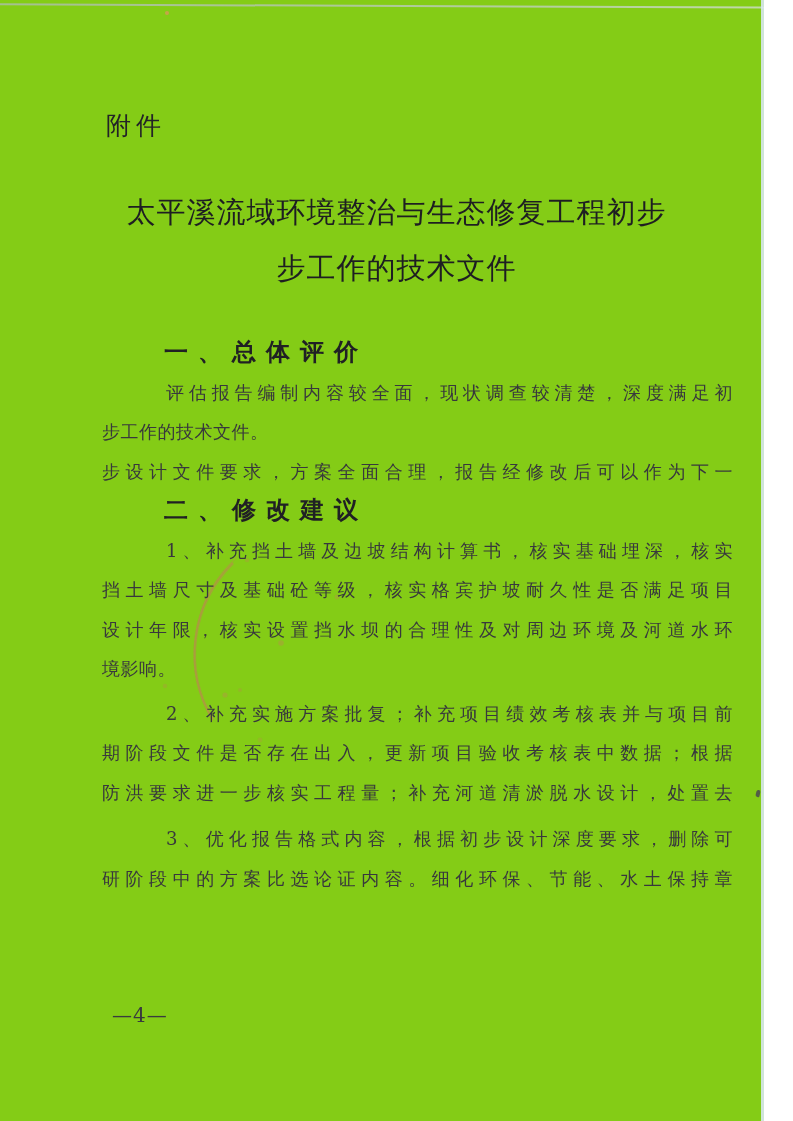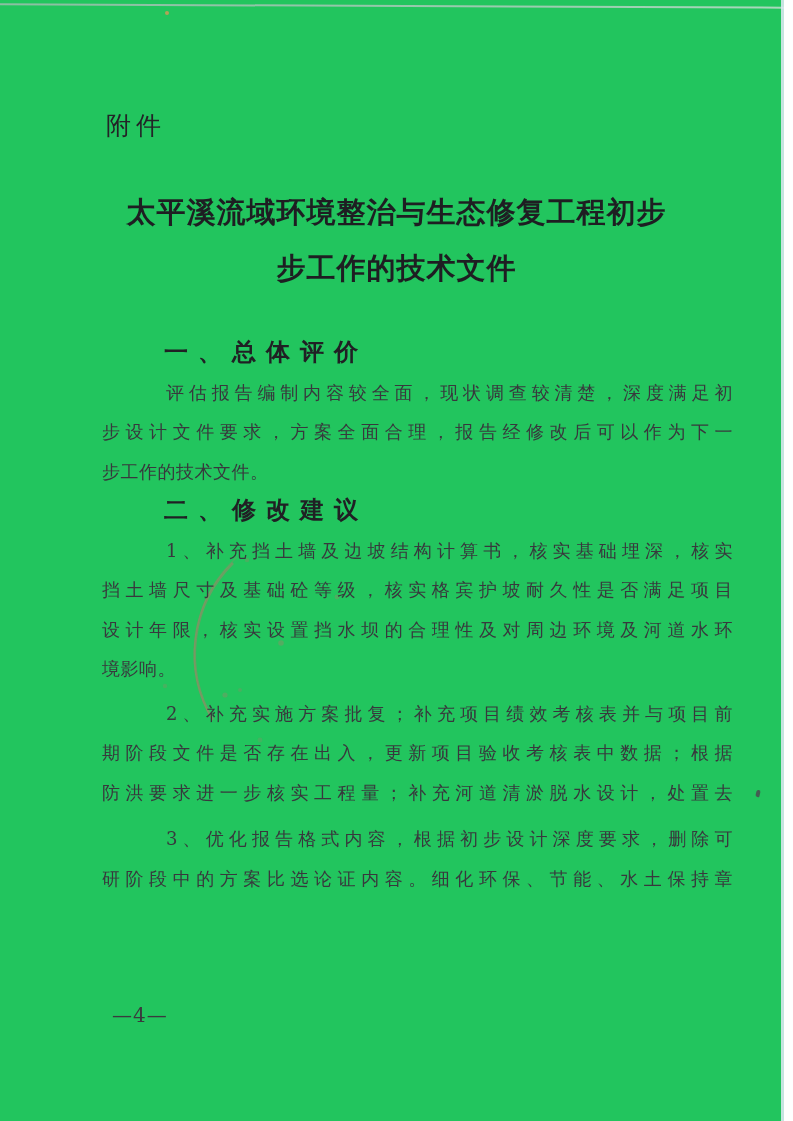--- a/index.html
+++ b/index.html
@@ -4,25 +4,24 @@
 <style>
   html, body {
     margin: 0;
     padding: 0;
     background: #ffffff;
   }
   .page {
     position: relative;
     width: 764px;
     height: 1121px;
-    background: #22c55e;
+    background: #84cc16;
     overflow: hidden;
     font-family: "DejaVu Serif", "Liberation Serif", serif;
     color: #2e2e33;
-    padding-left: 20px;
   }
   
   .scan-line-top {
     position: absolute;
     left: -6px;
     top: 5px;
     width: 810px;
     height: 2px;
     background: linear-gradient(90deg, #aebcb8 0%, #b9c6c2 40%, #c7d2ce 75%, #d8e0dd 100%);
     opacity: 0.75;
@@ -69,21 +68,21 @@
     letter-spacing: 5px;
     color: #232327;
   }
   .title {
     position: absolute;
     left: 0;
     top: 184px;
     width: 793px;
     text-align: center;
     font-size: 29px;
-    font-weight: 700;
+    font-weight: 400;
     line-height: 56px;
     letter-spacing: 1px;
     color: #1e1e22;
   }
   .content {
     position: absolute;
     left: 102px;
     top: 333px;
     width: 631px;
   }
@@ -154,22 +153,22 @@
     <circle cx="85" cy="285" r="2.6" opacity="0.25" fill="#d66a6a"></circle>
     <circle cx="25" cy="276" r="2.2" opacity="0.20" fill="#d66a6a"></circle>
     <circle cx="100" cy="280" r="2.0" opacity="0.20" fill="#d66a6a"></circle>
     <circle cx="120" cy="330" r="2.4" opacity="0.18" fill="#d66a6a"></circle>
   </svg>
 
   <main class="content" id="content">
       <div class="sec-heading">一、总体评价</div>
       <div class="para">
         <div class="pline first">评估报告编制内容较全面，现状调查较清楚，深度满足初</div>
+        <div class="pline last">步工作的技术文件。</div>
         <div class="pline">步设计文件要求，方案全面合理，报告经修改后可以作为下一</div>
-        <div class="pline last">步工作的技术文件。</div>
       </div>
       <div class="sec-heading">二、修改建议</div>
       <div class="para">
         <div class="pline first">1、补充挡土墙及边坡结构计算书，核实基础埋深，核实</div>
         <div class="pline">挡土墙尺寸及基础砼等级，核实格宾护坡耐久性是否满足项目</div>
         <div class="pline">设计年限，核实设置挡水坝的合理性及对周边环境及河道水环</div>
         <div class="pline last">境影响。</div>
       </div>
       <div class="para">
         <div class="pline first">2、补充实施方案批复；补充项目绩效考核表并与项目前</div>

